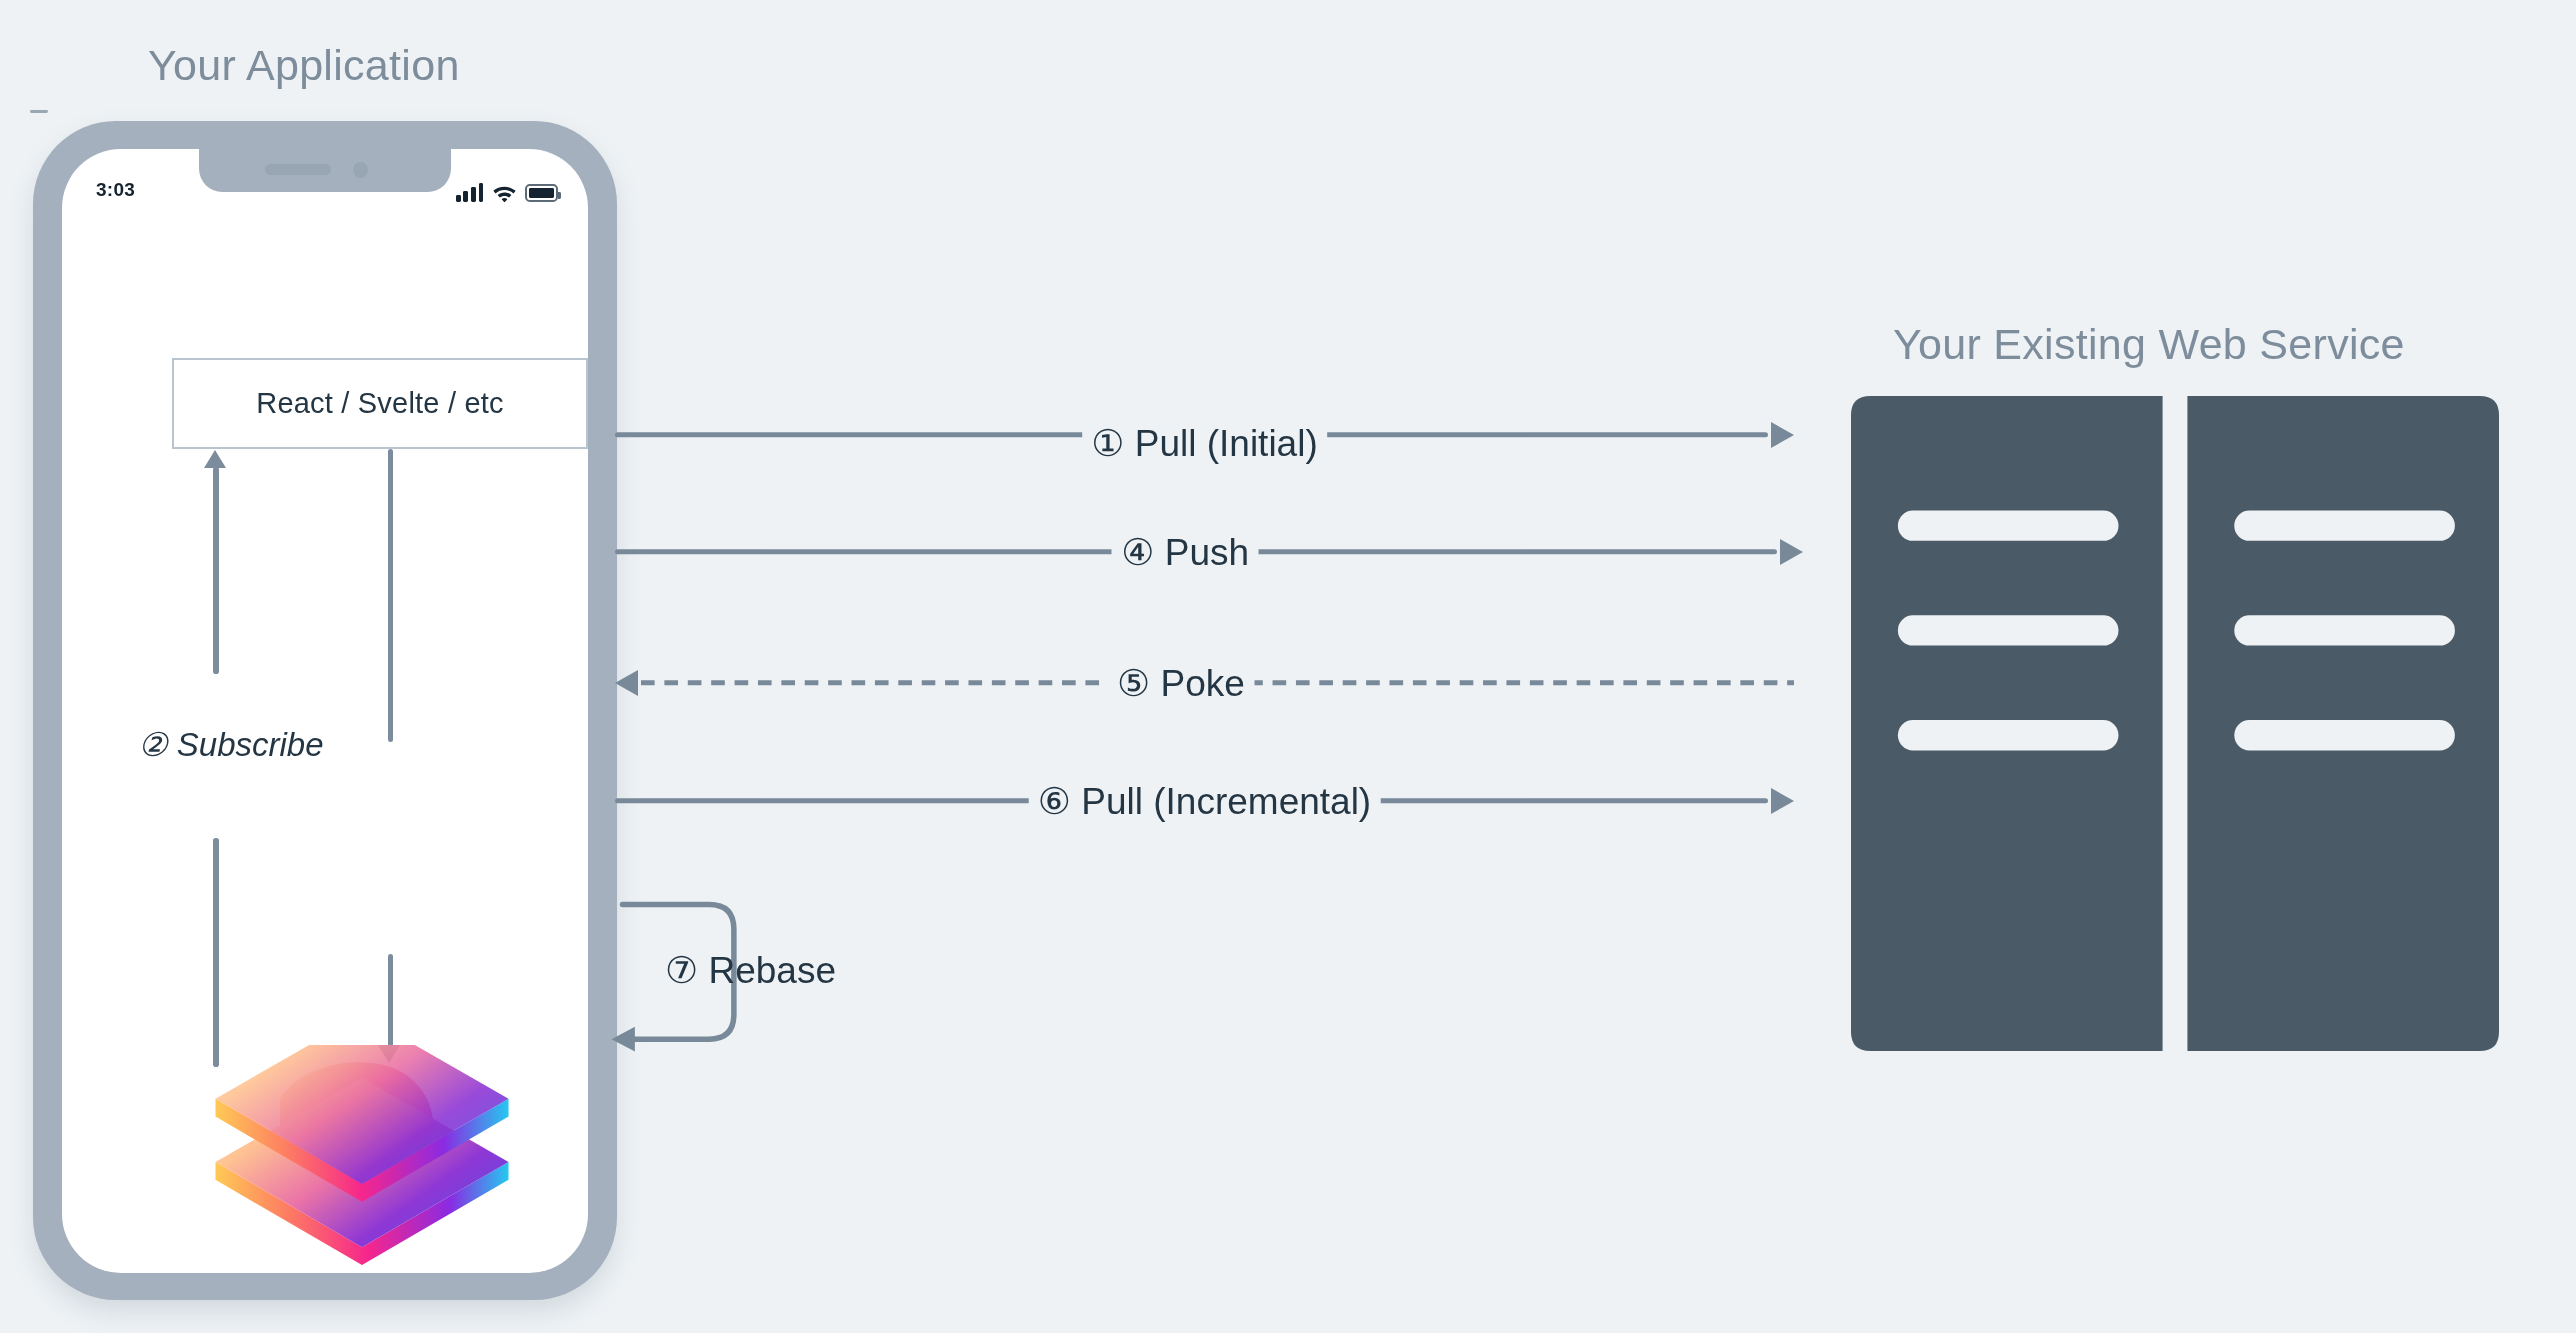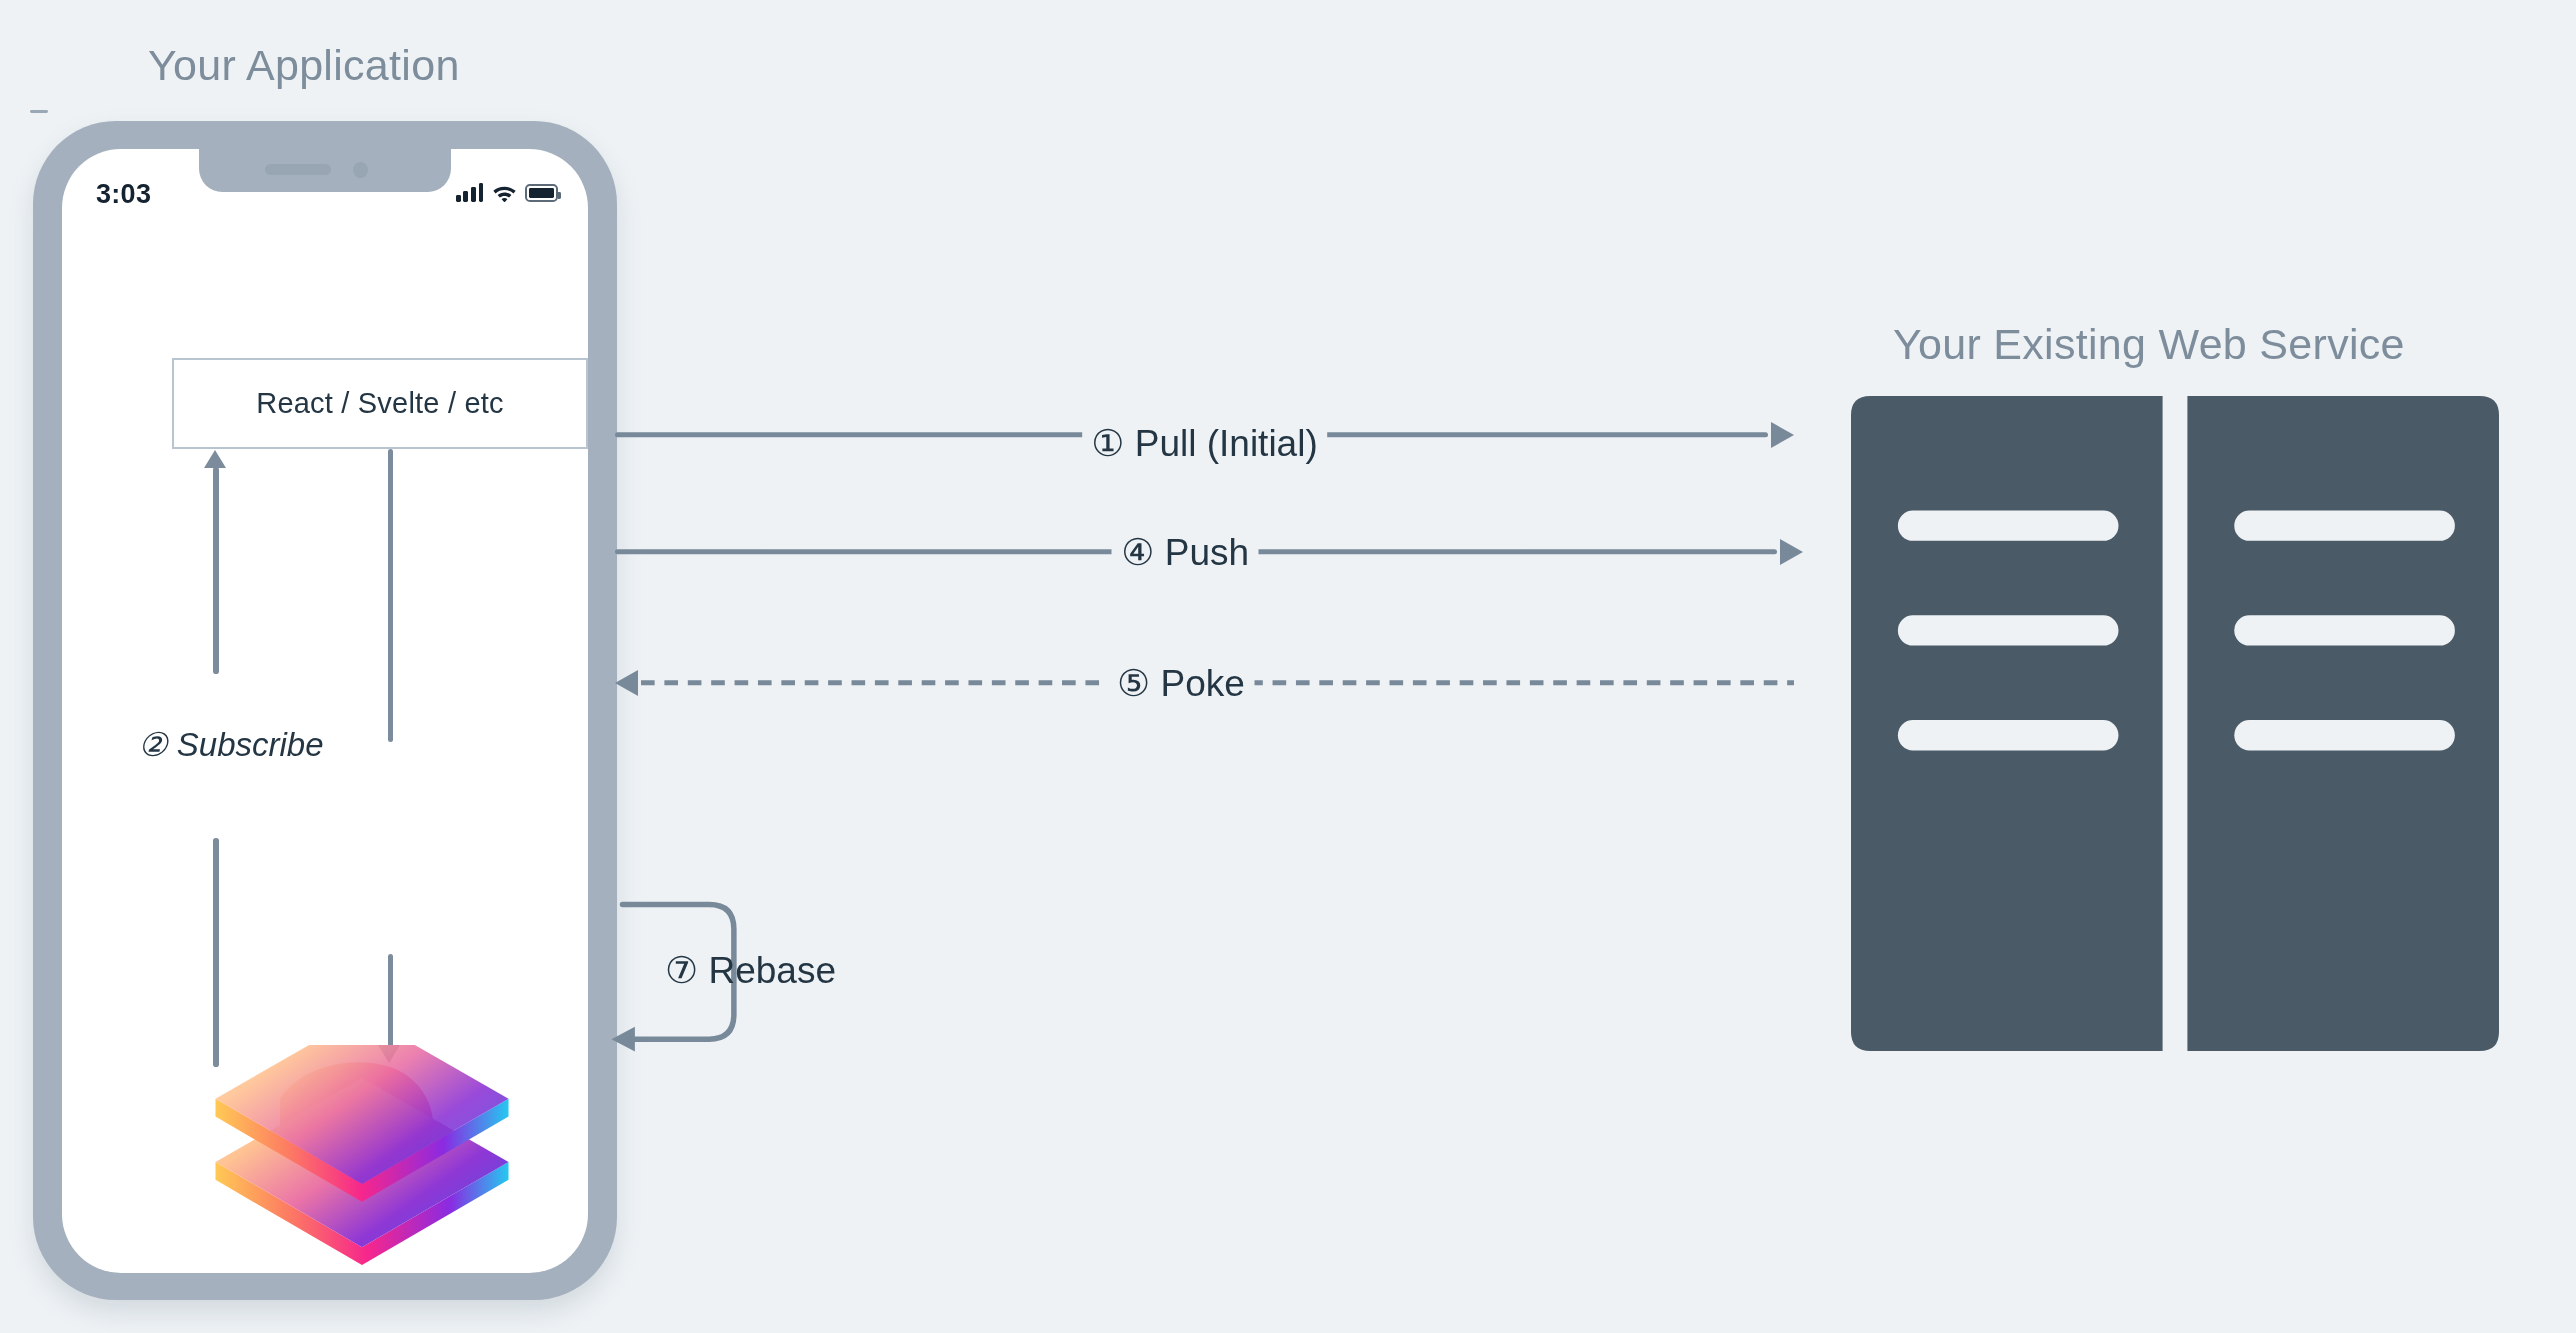--- a/index.html
+++ b/index.html
@@ -56,21 +56,21 @@
     position:absolute;top:0;width:29px;height:29px;background:#a4b0bd;
   }
   .notch-ear i{position:absolute;inset:0;background:#fff;}
   .ear-l{left:0;}
   .ear-l i{border-top-left-radius:30px;}
   .ear-r{right:0;}
   .ear-r i{border-top-right-radius:30px;}
 
   .status-time{
     position:absolute;left:34px;top:30px;
-    font-size:27px;font-weight:700;color:#152330;letter-spacing:0.3px;
+    font-size:19px;font-weight:700;color:#152330;letter-spacing:0.3px;
   }
   .status-icons{
     position:absolute;right:30px;top:27.6px;
     display:flex;align-items:flex-end;gap:8.3px;height:26px;
   }
   .sig{display:flex;align-items:flex-end;gap:2.8px;height:19.3px;}
   .sig span{width:4.8px;background:#152330;border-radius:1.4px;}
   .sig span:nth-child(1){height:6.9px;}
   .sig span:nth-child(2){height:11px;}
   .sig span:nth-child(3){height:15px;}
@@ -274,20 +274,25 @@
     <div class="msg-line dashed" style="left:26px;width:1153px;"></div>
     <div class="msg-label" style="left:48%;">⑤ Poke</div>
   </div>
 
   <div class="msg-row" style="left:615px;top:510px;width:1188px;">
     <div class="msg-line" style="left:0;width:1162px;"></div>
     <div class="msg-head-r" style="right:0;"></div>
     <div class="msg-label" style="left:48%;">④ Push</div>
   </div>
 
+  <div class="msg-row" style="left:615px;top:759px;width:1179px;">
+    <div class="msg-line" style="left:0;width:1153px;"></div>
+    <div class="msg-head-r" style="right:0;"></div>
+    <div class="msg-label" style="left:50%;">⑥ Pull (Incremental)</div>
+  </div>
 
   <svg style="position:absolute;left:606px;top:882px;" width="220" height="207" viewBox="0 0 320 300">
     <path d="M24 32 L150 32 Q186 32 186 68 L186 192 Q186 228 150 228 L40 228" fill="none" stroke="#78899a" stroke-width="8" stroke-linecap="round"></path>
     <path d="M8 228 L42 210 L42 246 Z" fill="#78899a"></path>
   </svg>
   <div class="rebase-label">⑦ Rebase</div>
 
 </div>
 
 

